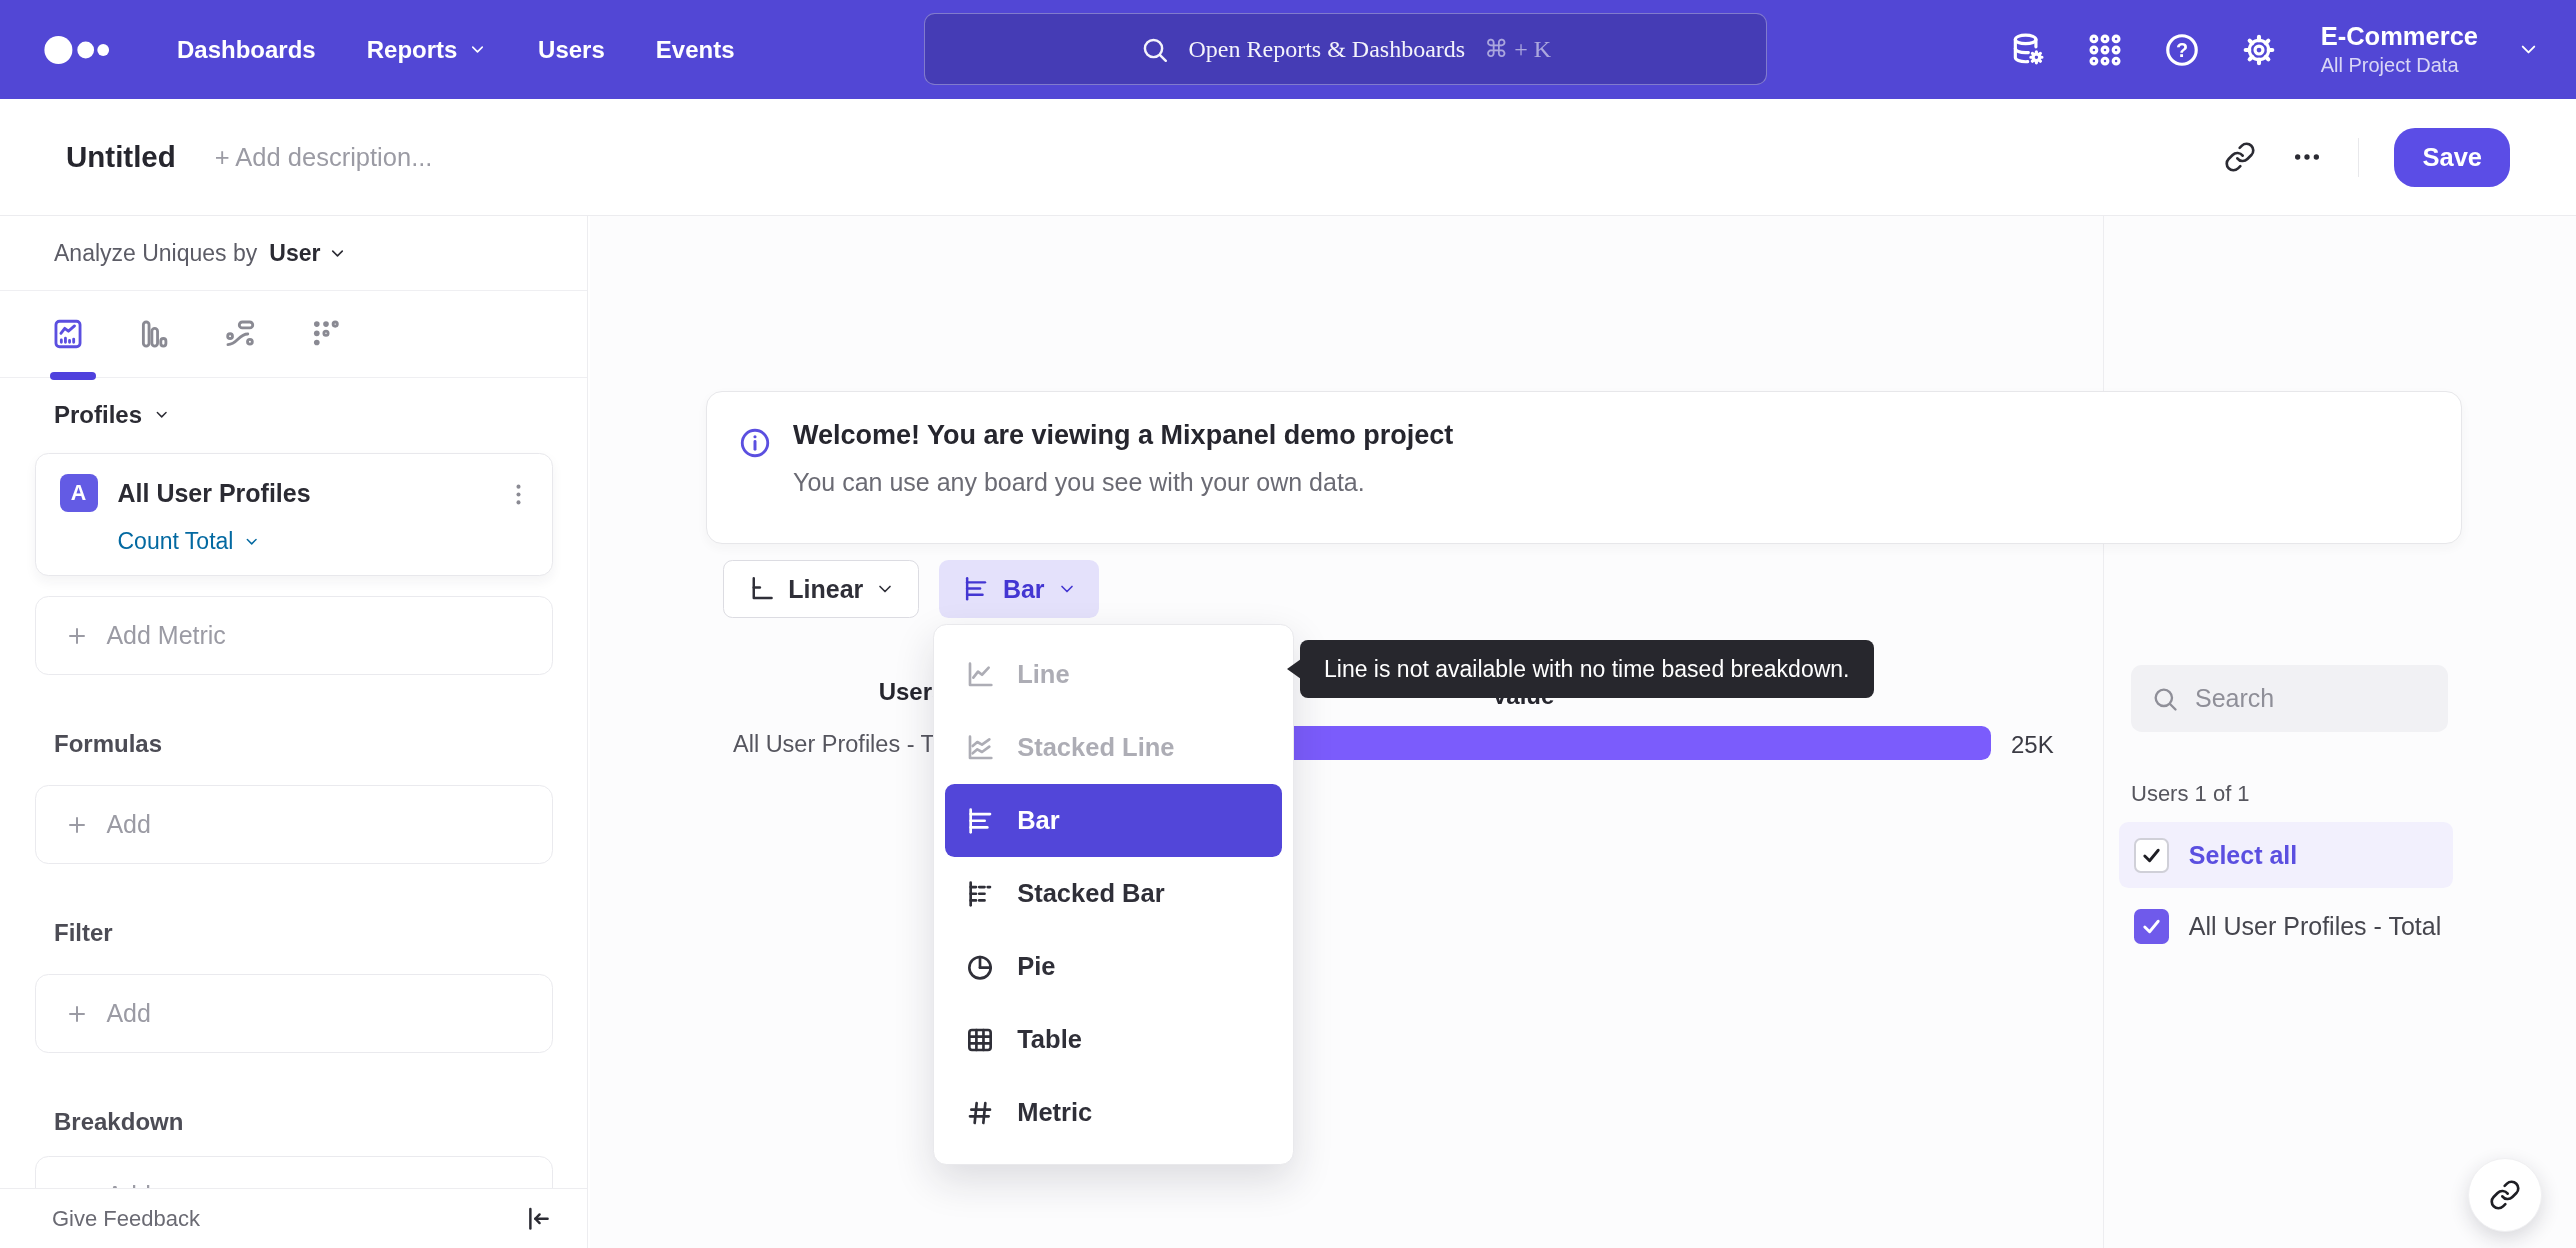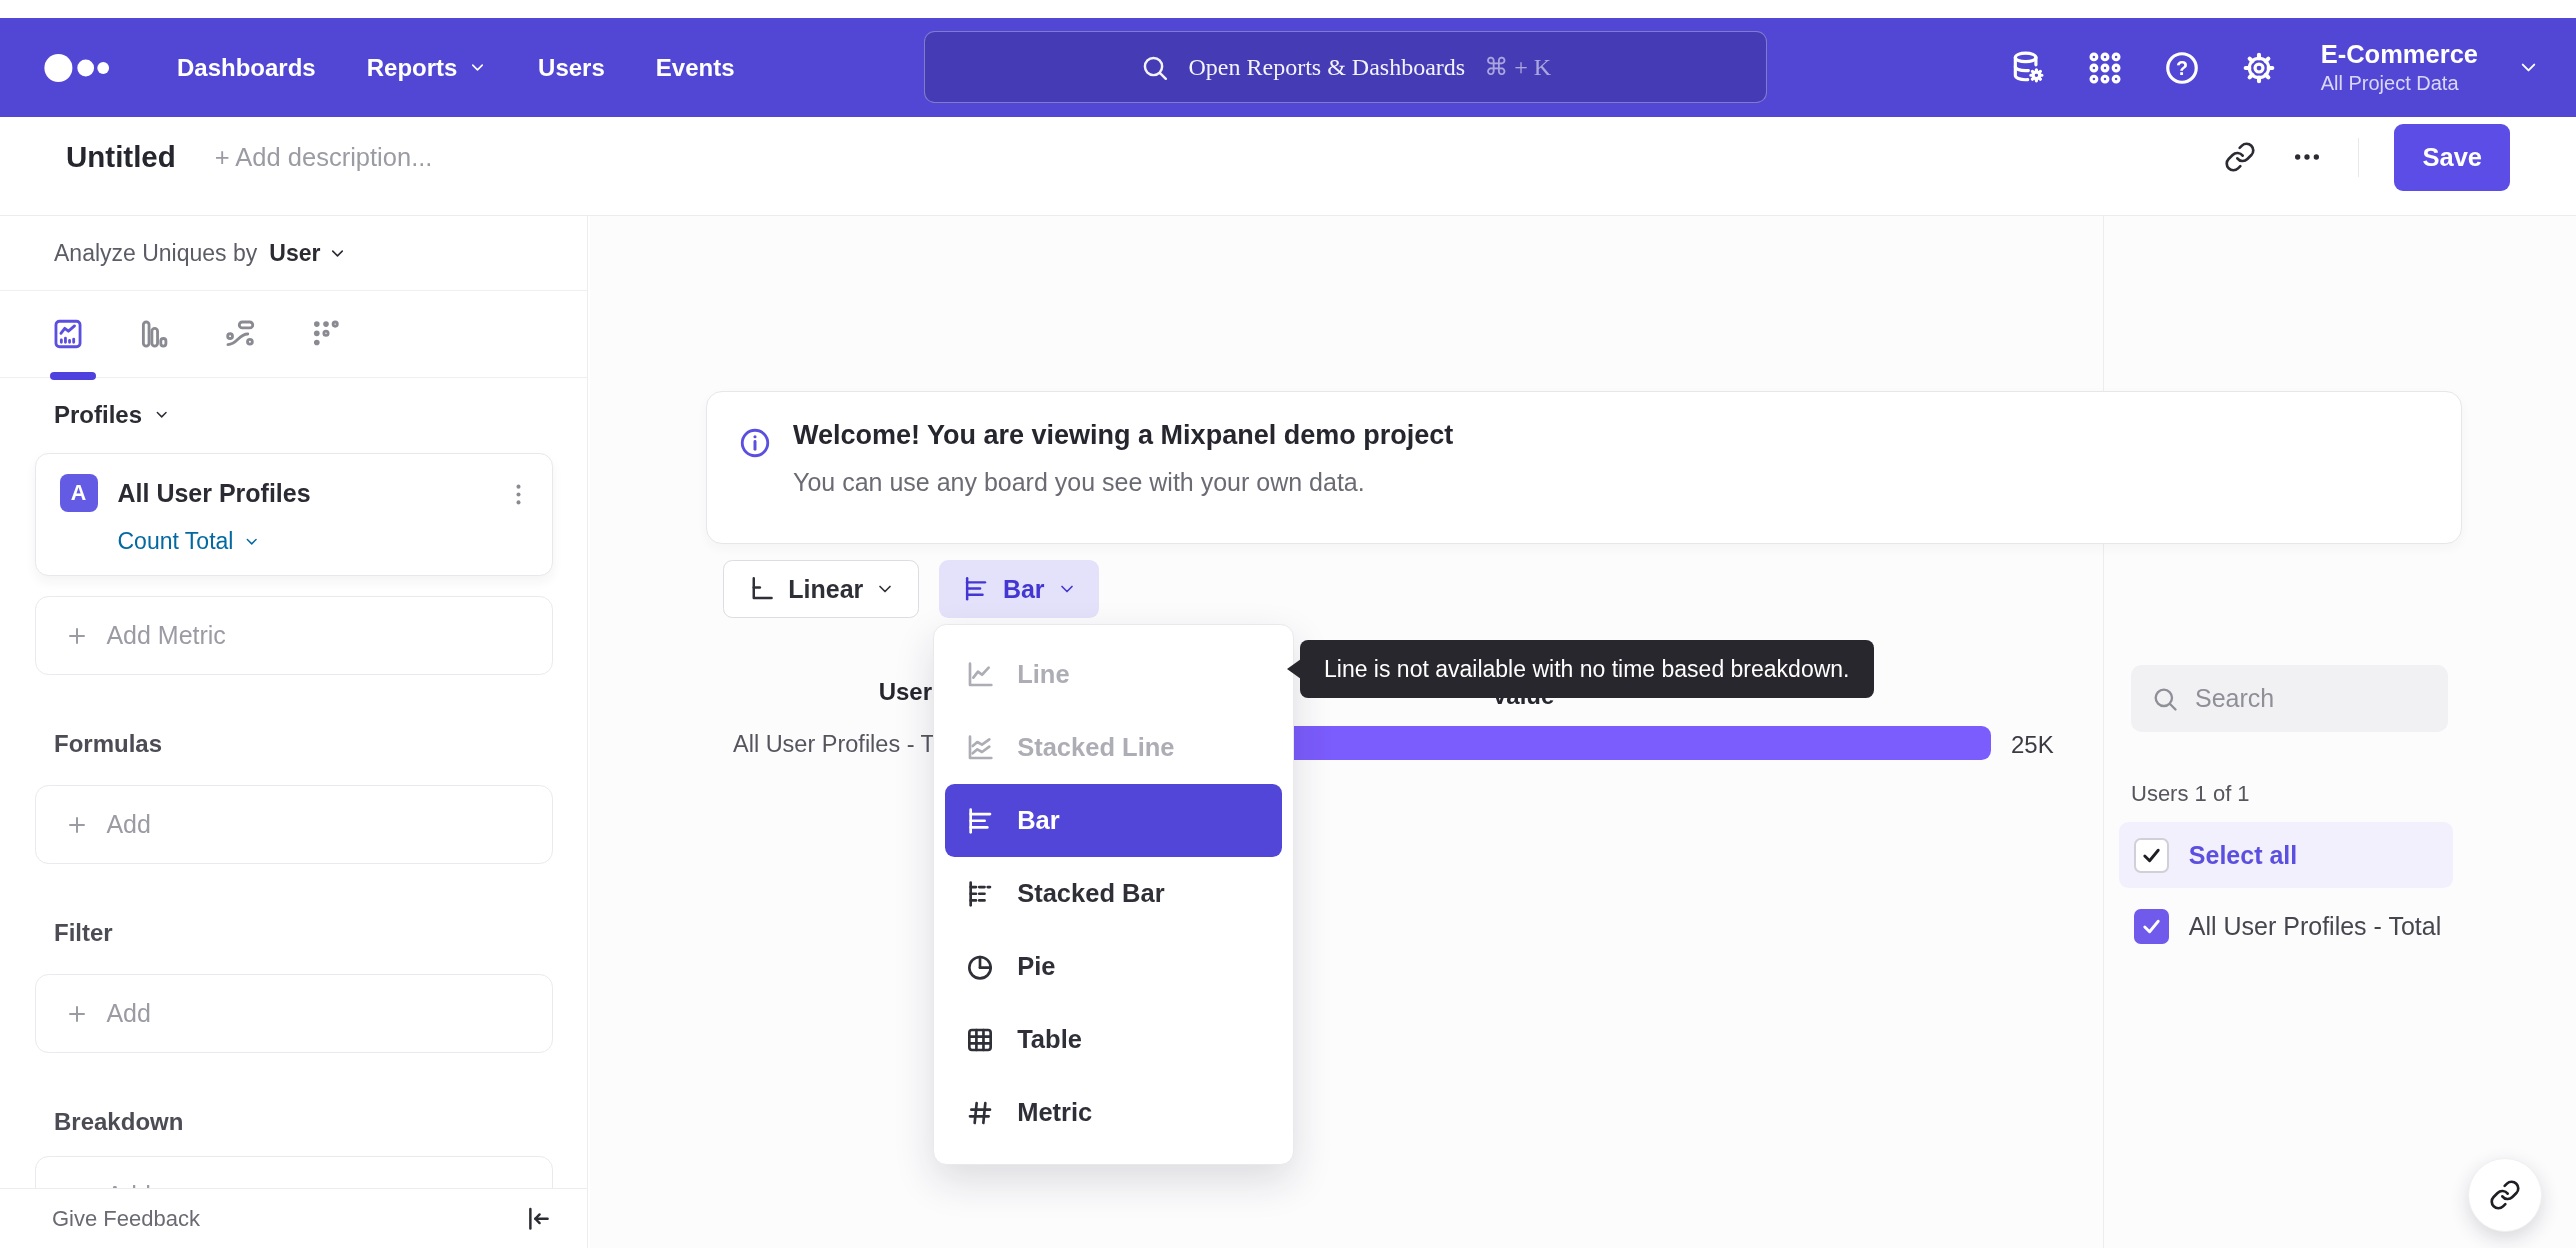--- a/index.html
+++ b/index.html
@@ -5,40 +5,40 @@
   * { box-sizing: border-box; margin: 0; padding: 0; }
   html,body { background:#e9e9ec; }
   #app {
     position: relative; width: 2576px; height: 1248px;
     background: #ffffff; overflow: hidden;
     font-family: "Liberation Sans", sans-serif; color: #27272e;
   }
   svg.ic { display:block; fill:none; stroke:currentColor; stroke-width:2; stroke-linecap:round; stroke-linejoin:round; }
 
   
-  .topnav { position:absolute; left:0; top:18px; width:2576px; height:99px; background:#5247d5; display:flex; align-items:center; padding:0 43px; z-index:10; }
+  .topnav { position:absolute; left:0; top:0; width:2576px; height:99px; background:#5247d5; display:flex; align-items:center; padding:0 43px; z-index:10; }
   .logo { margin-right:64px; }
   .navitems { display:flex; align-items:center; gap:51px; }
   .nav-item { color:#ffffff; font-size:24px; font-weight:600; display:flex; align-items:center; gap:10.7px; cursor:pointer; }
   .nav-search { position:absolute; left:924px; top:13.4px; width:843px; height:72px; background:rgba(0,0,0,0.15); border:1.3px solid rgba(255,255,255,0.32); border-radius:10.7px; display:flex; align-items:center; justify-content:center; gap:19px; color:rgba(255,255,255,0.94); font-size:24px; cursor:text;font-family:Liberation Serif, serif; }
   .nav-search .shortcut { color:rgba(255,255,255,0.55); }
   .topnav-right { position:absolute; right:36px; top:0; height:99px; display:flex; align-items:center; gap:39px; color:#ffffff; }
   .tn-icon { width:38px; height:38px; cursor:pointer; }
   .project { display:flex; flex-direction:column; line-height:1.25; margin-left:4px; }
   .project-name { font-size:25.5px; font-weight:700; }
   .project-scope { font-size:20px; color:rgba(255,255,255,0.78); }
 
   
   .header2 { position:absolute; left:0; top:99px; width:2576px; height:117px; background:#ffffff; border-bottom:1.3px solid #ececef; display:flex; align-items:center; padding:0 66px; z-index:9; }
   .doc-title { font-size:29.5px; font-weight:700; color:#26262e; }
   .doc-desc { font-size:25.5px; color:#9b9ba4; margin-left:39px; cursor:text; }
   .header2-right { margin-left:auto; display:flex; align-items:center; gap:35px; }
   .h2-icon { width:32px; height:32px; color:#2b2b33; cursor:pointer; }
   .divider-v { width:1.3px; height:39px; background:#e8e8eb; }
-  .save-btn { background:#5b4de6; color:#fff; font-size:25.5px; font-weight:700; border:none; border-radius:9px; padding:0 28px; height:67px; cursor:pointer; }
+  .save-btn { background:#5b4de6; color:#fff; font-size:25.5px; font-weight:700; border:none; border-radius:21px; padding:0 28px; height:59px; cursor:pointer; }
 
   
   .sidebar { position:absolute; left:0; top:216px; width:588px; height:1032px; background:#ffffff; border-right:1.3px solid #ededf0; z-index:4; }
   .analyze-row { height:75px; border-bottom:1.3px solid #efeff2; display:flex; align-items:center; padding-left:54px; gap:12px; font-size:23px; color:#5c5c66; }
   .analyze-value { font-weight:700; color:#2b2b33; display:flex; align-items:center; gap:8px; cursor:pointer; }
   .tabs-row { position:relative; height:87px; border-bottom:1.3px solid #efeff2; display:flex; align-items:center; padding-left:51px; gap:52px; }
   .tab { width:34px; height:34px; color:#8a8a93; cursor:pointer; }
   .tab.active { color:#5b4fe0; }
   .tab-underline { position:absolute; left:50px; bottom:-2.7px; width:46px; height:8px; border-radius:5.4px; background:#4f41dd; }
   .profiles-header { margin:23px 0 0 54px; font-size:24px; font-weight:700; color:#2b2b33; display:flex; align-items:center; gap:10.7px; cursor:pointer; }

